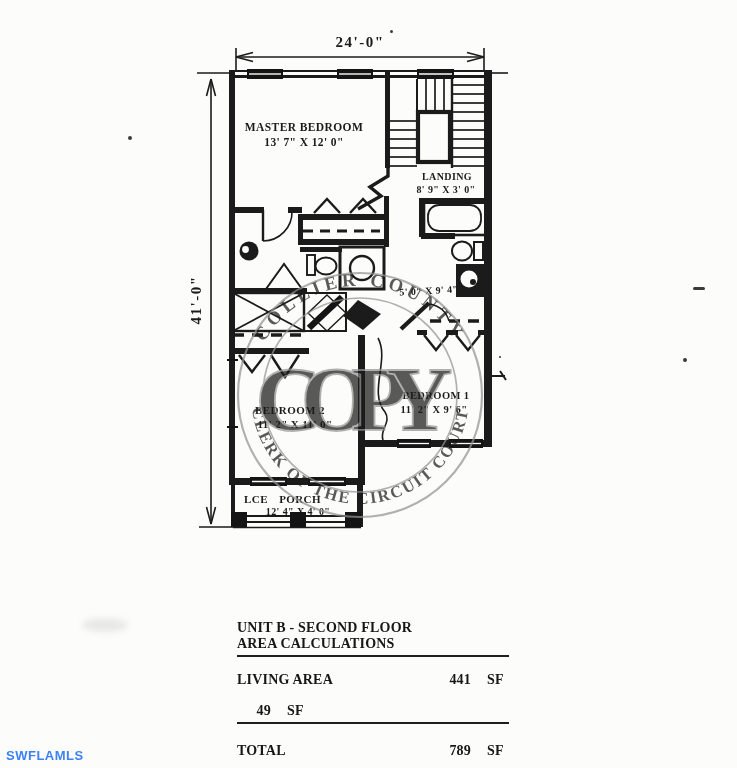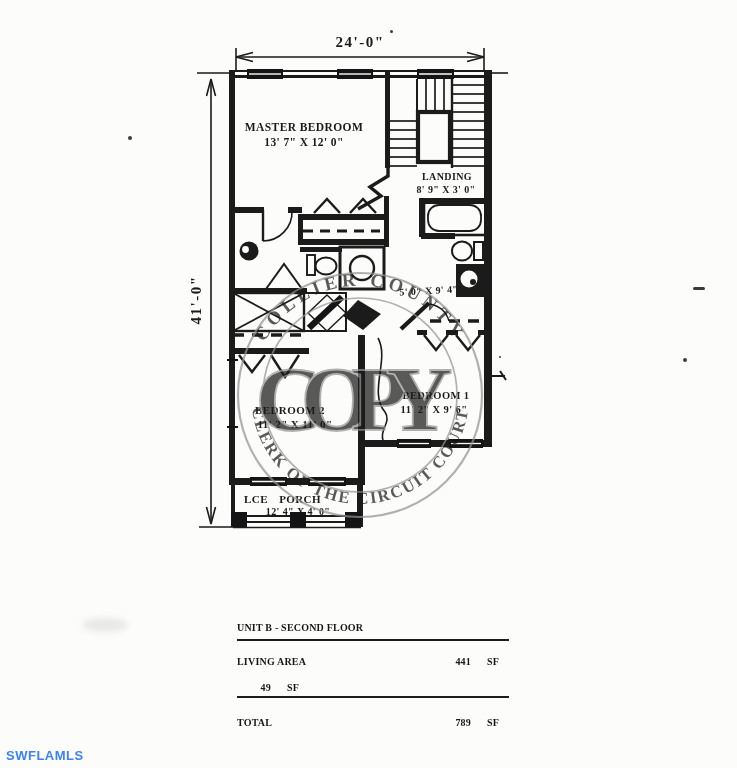--- a/index.html
+++ b/index.html
@@ -7,21 +7,21 @@
     width:737px;height:768px;position:relative;overflow:hidden;
     background:#fcfcfa;
     font-family:"Liberation Serif", serif;
   }
   #scene{position:absolute;left:0;top:0;}
   svg text{fill:#1b1b1b;font-family:"Liberation Serif", serif;font-weight:bold;}
   .plan-label{letter-spacing:.4px;}
   
   .area-table{
     position:absolute;left:237px;top:620px;width:272px;
-    color:#171717;font-weight:bold;font-size:10px;letter-spacing:.2px;
+    color:#171717;font-weight:bold;font-size:14px;letter-spacing:.2px;
   }
   .area-title{line-height:16px;}
   .rule{border:0;border-top:2.6px solid #1d1d1d;margin:3px 0 0 0;}
   .rule.thin{border-top-width:2.2px;}
   .area-row{display:flex;align-items:flex-start;margin-top:15px;}
   .area-row .lbl{flex:1;}
   .area-row .val{width:34px;text-align:right;}
   .area-row .unit{width:22px;margin-left:16px;}
   .area-total{margin-top:2px;}
   .area-total .area-row{margin-top:19px;}
@@ -259,20 +259,21 @@
     </text>
     <text font-size="16.5" letter-spacing="2" fill="#919191" text-anchor="middle">
       <textPath href="#arcBottom" startOffset="50%">CLERK OF THE CIRCUIT COURT</textPath>
     </text>
     <text x="358" y="430" font-size="92" text-anchor="middle" fill="none" stroke="#949494" stroke-width="1.8" letter-spacing="8" textLength="205">COPY</text>
   </g>
 </svg>
 
 <div class="area-table">
   <div class="area-title">UNIT B - SECOND FLOOR</div>
+  <div class="area-title">AREA CALCULATIONS</div>
   <hr class="rule">
   <div class="area-row">
     <span class="lbl">LIVING AREA</span>
     <span class="val">441</span>
     <span class="unit">SF</span>
   </div>
   <div class="area-row">
     <span class="val">49</span>
     <span class="unit">SF</span>
   </div>

